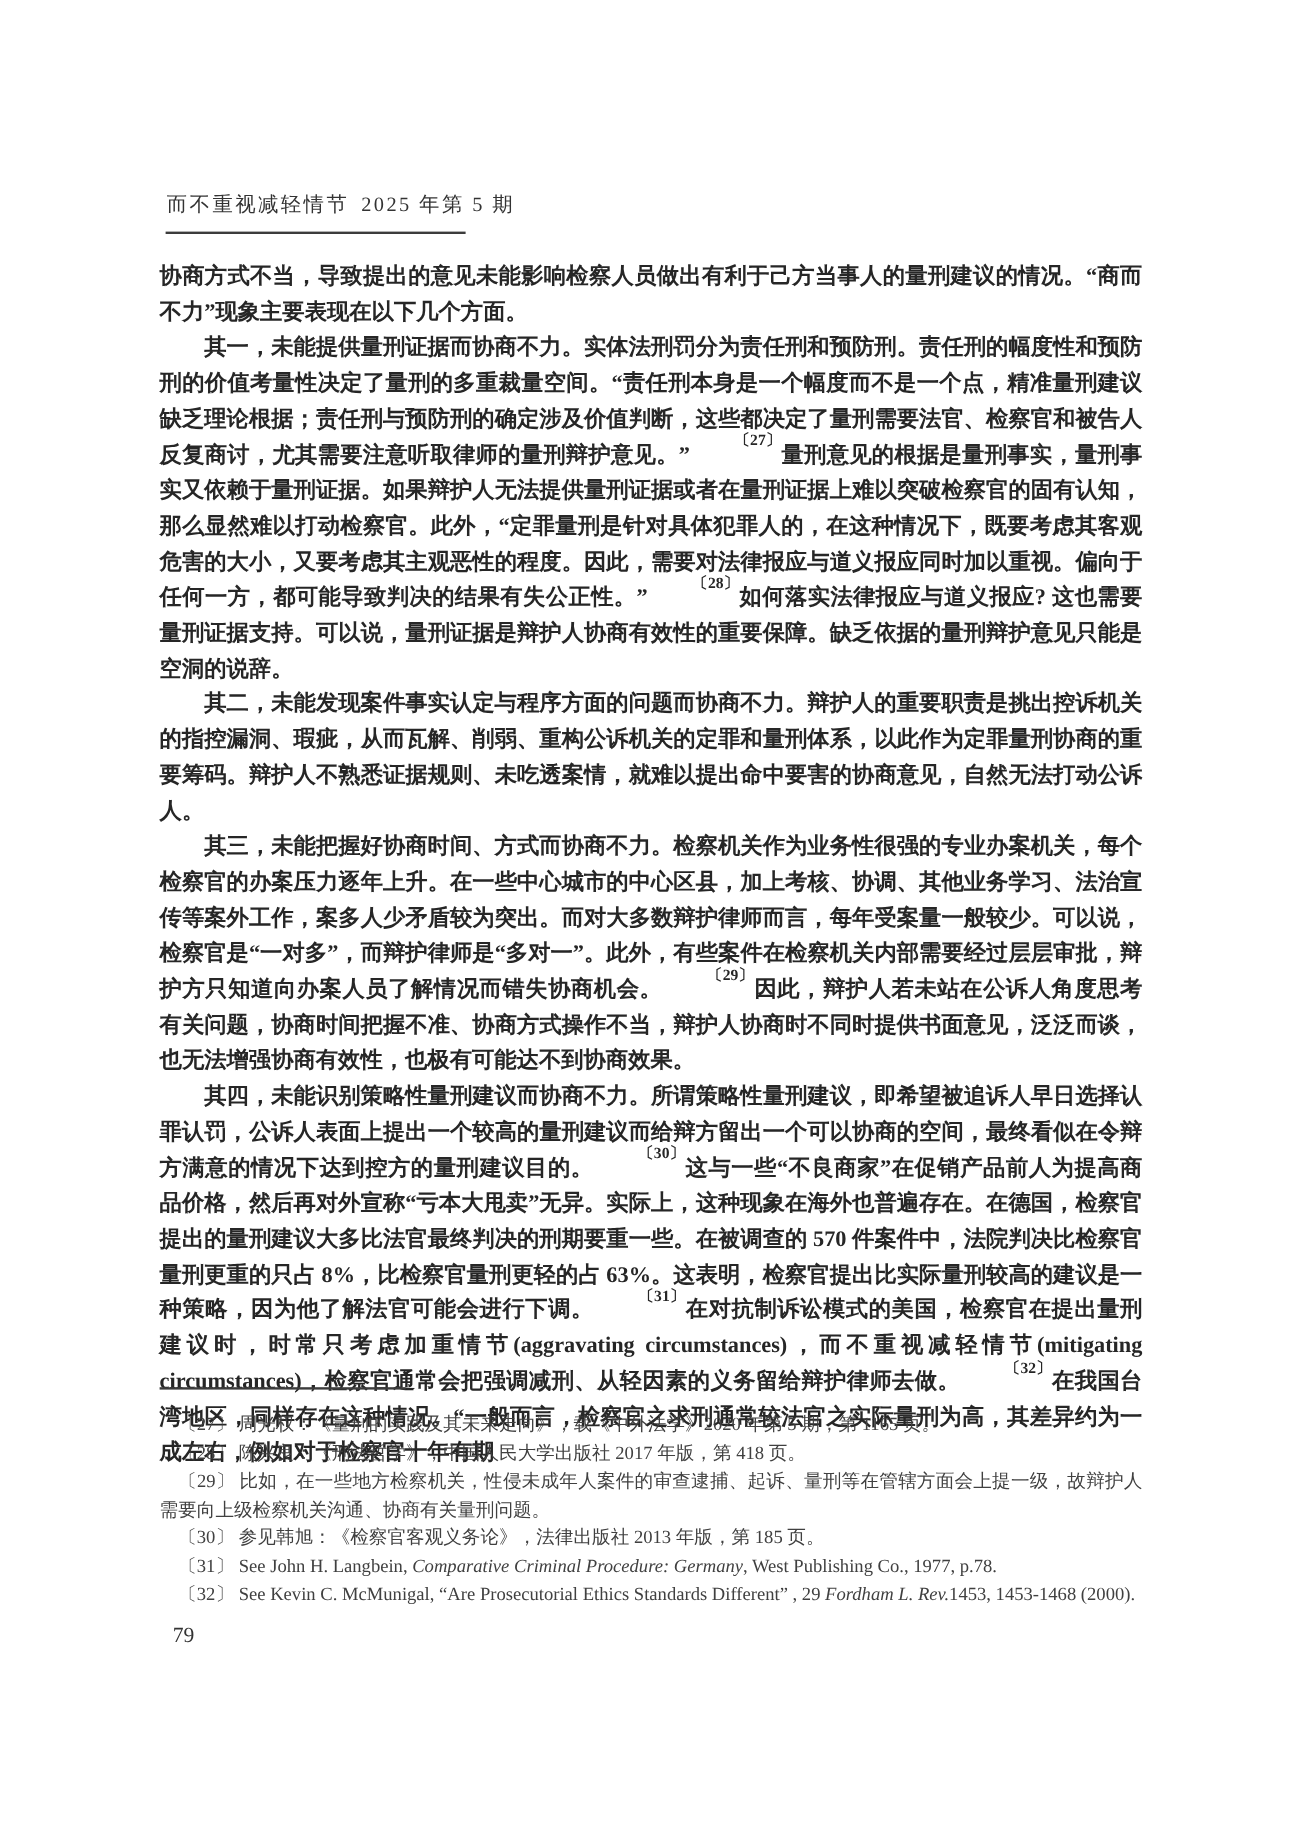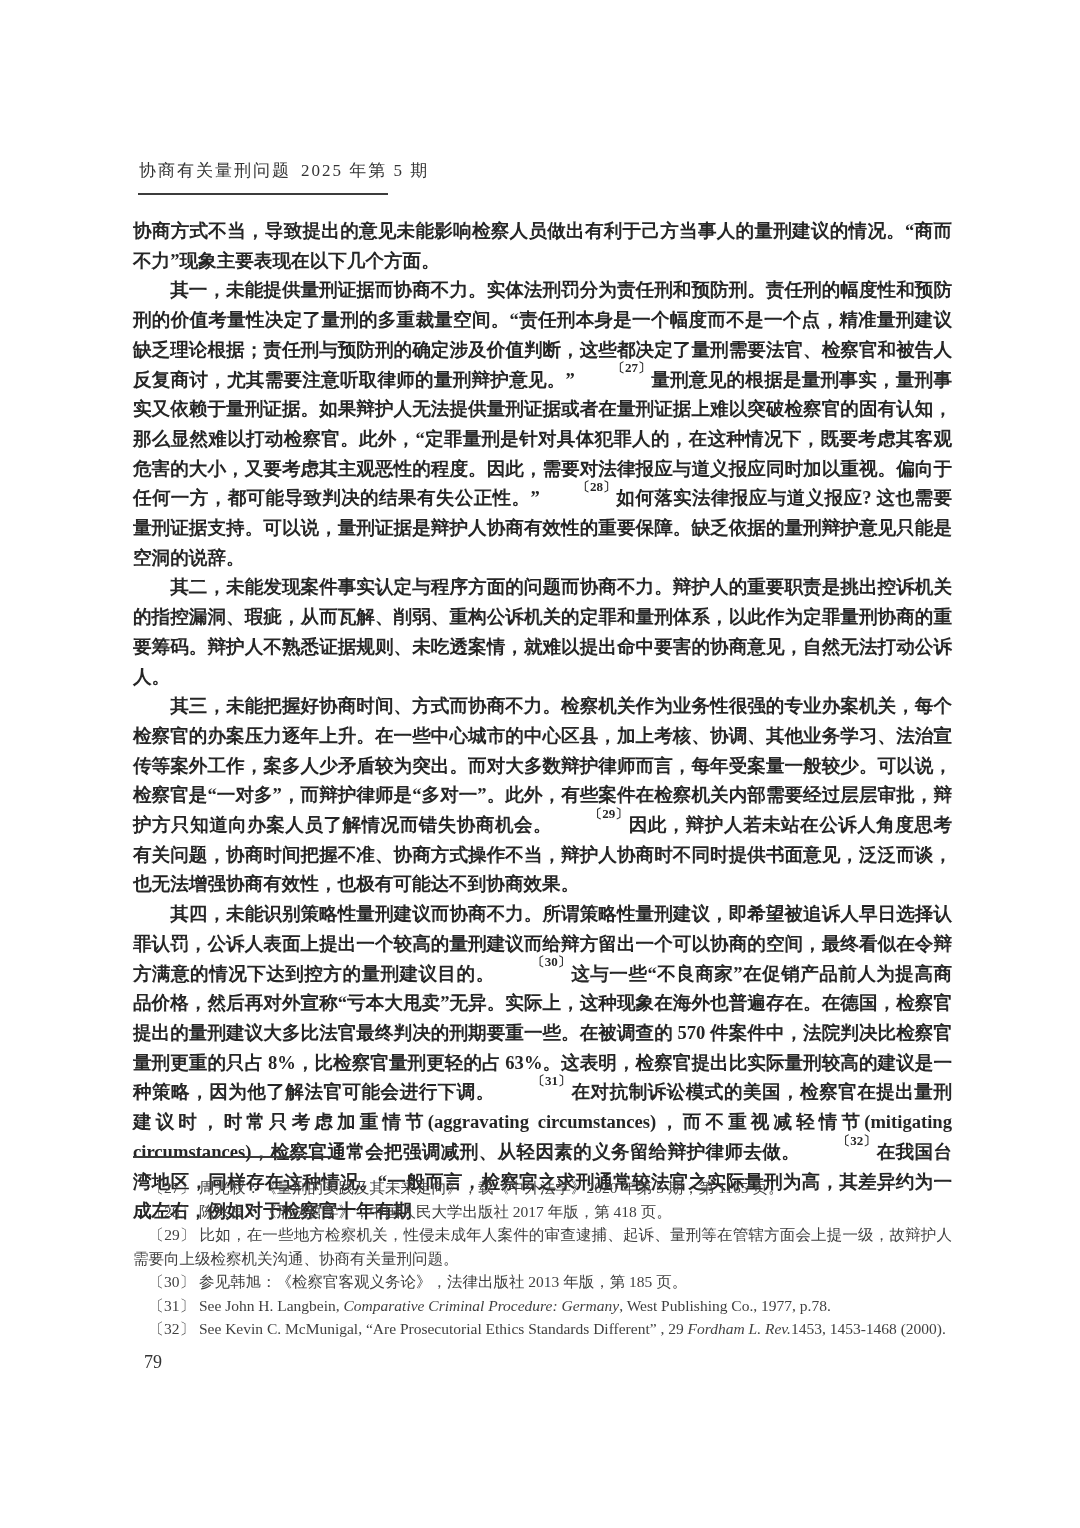--- a/index.html
+++ b/index.html
@@ -86,21 +86,21 @@
     font-size: 18px;
     color: #333333;
   }
 </style>
 </head>
 <body>
 
 <div class="page">
 
   <div class="running-head">
-    <span class="journal">协商有关量刑问题</span><span class="issue">2025 年第 5 期</span>
+    <span class="journal">而不重视减轻情节</span><span class="issue">2025 年第 5 期</span>
   </div>
   <div class="head-rule"></div>
 
   <main class="body-text">
     <p class="para continuation"><span>协商方式不当，导致提出的意见未能影响检察人员做出有利于己方当事人的量刑建议的情况。“商而不力”现象主要表现在以下几个方面。</span></p>
     <p class="para"><span>其一，未能提供量刑证据而协商不力。实体法刑罚分为责任刑和预防刑。责任刑的幅度性和预防刑的价值考量性决定了量刑的多重裁量空间。“责任刑本身是一个幅度而不是一个点，精准量刑建议缺乏理论根据；责任刑与预防刑的确定涉及价值判断，这些都决定了量刑需要法官、检察官和被告人反复商讨，尤其需要注意听取律师的量刑辩护意见。”</span><sup class="fn-ref">〔27〕</sup><span>量刑意见的根据是量刑事实，量刑事实又依赖于量刑证据。如果辩护人无法提供量刑证据或者在量刑证据上难以突破检察官的固有认知，那么显然难以打动检察官。此外，“定罪量刑是针对具体犯罪人的，在这种情况下，既要考虑其客观危害的大小，又要考虑其主观恶性的程度。因此，需要对法律报应与道义报应同时加以重视。偏向于任何一方，都可能导致判决的结果有失公正性。”</span><sup class="fn-ref">〔28〕</sup><span>如何落实法律报应与道义报应? 这也需要量刑证据支持。可以说，量刑证据是辩护人协商有效性的重要保障。缺乏依据的量刑辩护意见只能是空洞的说辞。</span></p>
     <p class="para"><span>其二，未能发现案件事实认定与程序方面的问题而协商不力。辩护人的重要职责是挑出控诉机关的指控漏洞、瑕疵，从而瓦解、削弱、重构公诉机关的定罪和量刑体系，以此作为定罪量刑协商的重要筹码。辩护人不熟悉证据规则、未吃透案情，就难以提出命中要害的协商意见，自然无法打动公诉人。</span></p>
     <p class="para"><span>其三，未能把握好协商时间、方式而协商不力。检察机关作为业务性很强的专业办案机关，每个检察官的办案压力逐年上升。在一些中心城市的中心区县，加上考核、协调、其他业务学习、法治宣传等案外工作，案多人少矛盾较为突出。而对大多数辩护律师而言，每年受案量一般较少。可以说，检察官是“一对多”，而辩护律师是“多对一”。此外，有些案件在检察机关内部需要经过层层审批，辩护方只知道向办案人员了解情况而错失协商机会。</span><sup class="fn-ref">〔29〕</sup><span>因此，辩护人若未站在公诉人角度思考有关问题，协商时间把握不准、协商方式操作不当，辩护人协商时不同时提供书面意见，泛泛而谈，也无法增强协商有效性，也极有可能达不到协商效果。</span></p>
     <p class="para"><span>其四，未能识别策略性量刑建议而协商不力。所谓策略性量刑建议，即希望被追诉人早日选择认罪认罚，公诉人表面上提出一个较高的量刑建议而给辩方留出一个可以协商的空间，最终看似在令辩方满意的情况下达到控方的量刑建议目的。</span><sup class="fn-ref">〔30〕</sup><span>这与一些“不良商家”在促销产品前人为提高商品价格，然后再对外宣称“亏本大甩卖”无异。实际上，这种现象在海外也普遍存在。在德国，检察官提出的量刑建议大多比法官最终判决的刑期要重一些。在被调查的 570 件案件中，法院判决比检察官量刑更重的只占 8%，比检察官量刑更轻的占 63%。这表明，检察官提出比实际量刑较高的建议是一种策略，因为他了解法官可能会进行下调。</span><sup class="fn-ref">〔31〕</sup><span>在对抗制诉讼模式的美国，检察官在提出量刑建议时，时常只考虑加重情节(aggravating circumstances)，而不重视减轻情节(mitigating circumstances)，检察官通常会把强调减刑、从轻因素的义务留给辩护律师去做。</span><sup class="fn-ref">〔32〕</sup><span>在我国台湾地区，同样存在这种情况。“一般而言，检察官之求刑通常较法官之实际量刑为高，其差异约为一成左右，例如对于检察官十年有期</span></p>
   </main>

